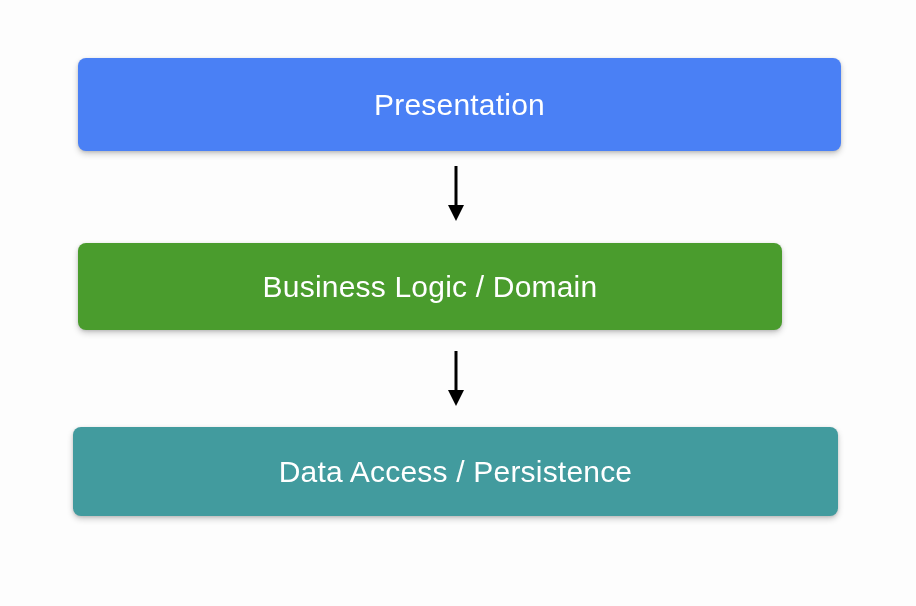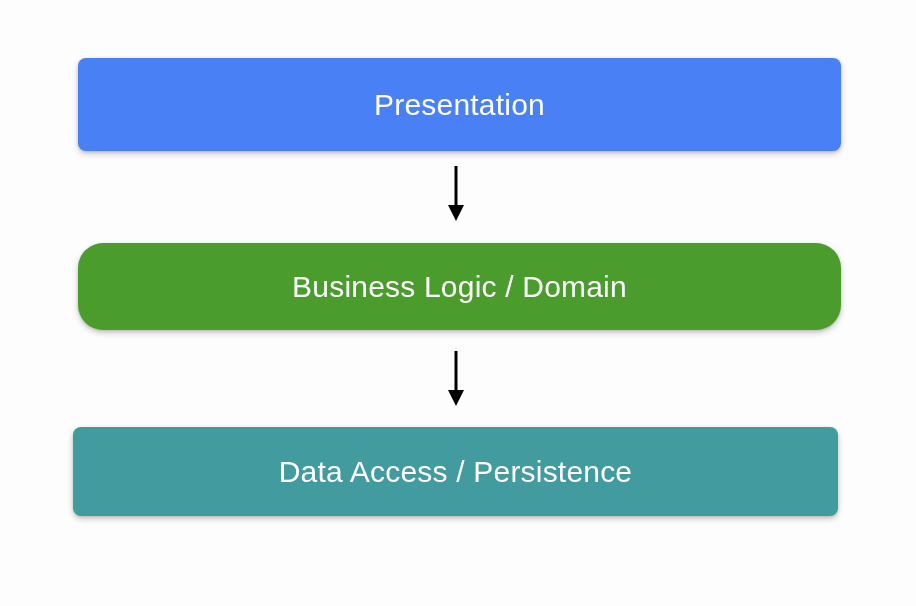--- a/index.html
+++ b/index.html
@@ -44,24 +44,23 @@
     left: 78px;
     top: 58px;
     width: 763px;
     height: 93px;
     background: #4a80f5;
   }
   
   #box-business-logic {
     left: 78px;
     top: 243px;
-    width: 763px;
+    width: 704px;
     height: 87px;
     background: #4a9c2d;
-    border-radius: 25px;
   }
   
   #box-data-access {
     left: 73px;
     top: 427px;
     width: 765px;
     height: 89px;
     background: #429b9e;
   }
   .connector-arrow {

